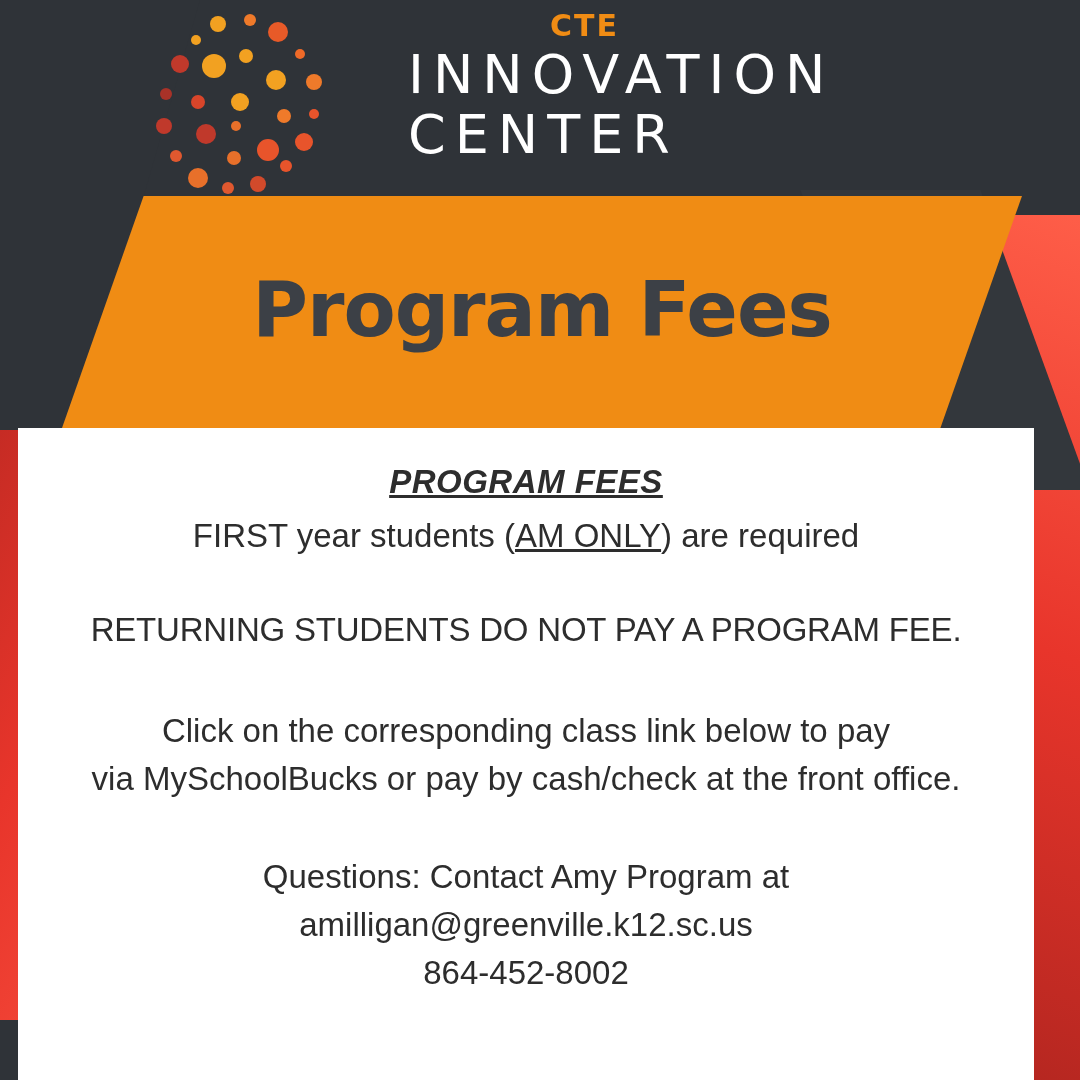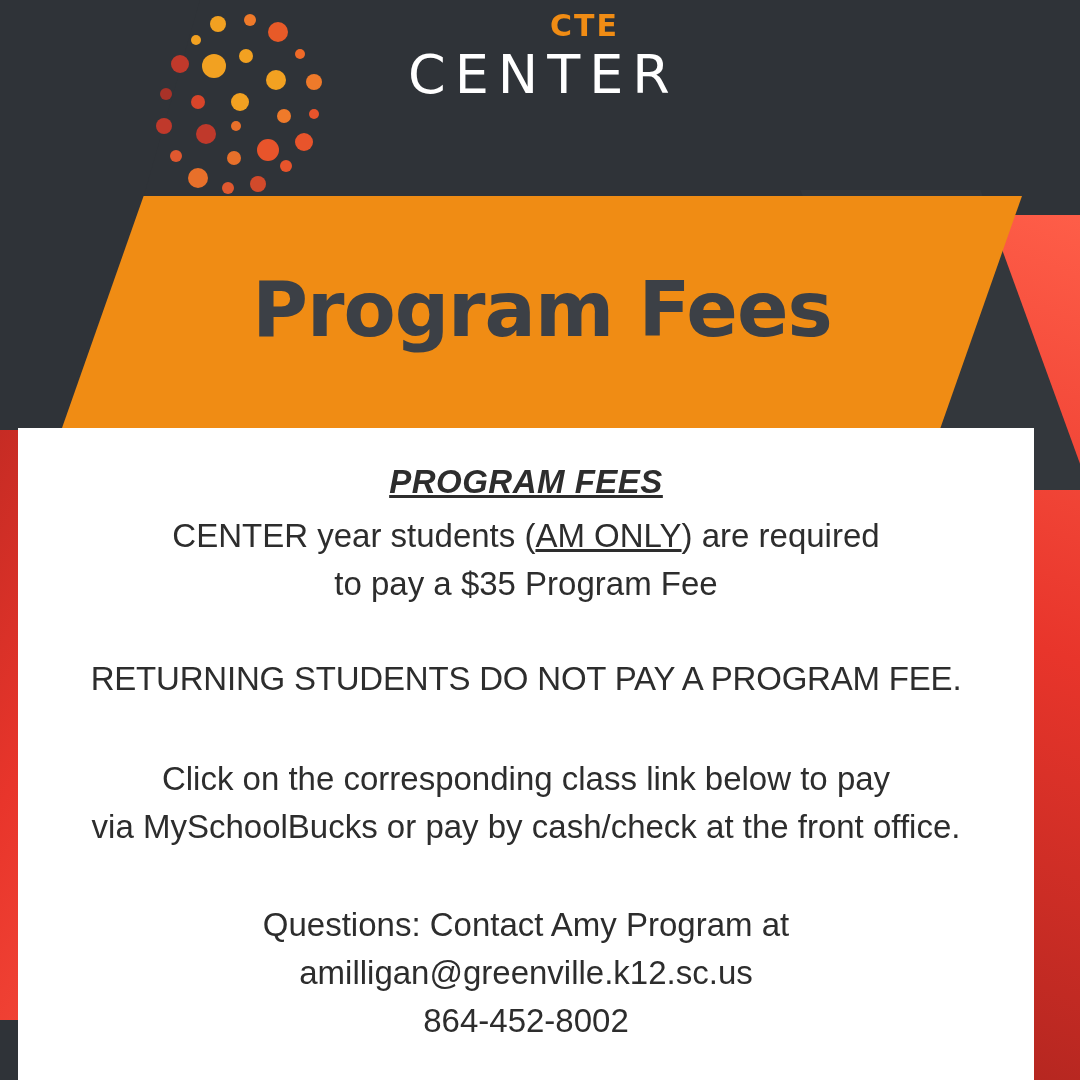--- a/index.html
+++ b/index.html
@@ -190,35 +190,35 @@
       <circle cx="150" cy="144" r="11" fill="#e8542b"></circle>
       <circle cx="166" cy="110" r="7" fill="#ef7a2a"></circle>
       <circle cx="158" cy="74" r="10" fill="#f2a121"></circle>
       <circle cx="128" cy="50" r="7" fill="#f2a121"></circle>
 
       <circle cx="122" cy="96" r="9" fill="#f2a121"></circle>
       <circle cx="118" cy="120" r="5" fill="#e8702a"></circle>
     </svg>
     <div class="logo-text">
       <p class="logo-cte">CTE</p>
+      <p class="logo-line">INNOVATION</p>
       <p class="logo-line">CENTER</p>
     </div>
   </div>
 
   <div class="banner">
     <h1 class="banner-title">Program Fees</h1>
   </div>
 
   <div class="card">
     <p class="heading">PROGRAM FEES</p>
 
     <p>
-      <span>CENTER year students (</span><span class="u">AM ONLY</span><span>) are required</span>
+      <span>FIRST year students (</span><span class="u">AM ONLY</span><span>) are required</span>
     </p>
-    <p>to pay a $35 Program Fee</p>
 
     <div class="spacer-sm"></div>
 
     <p class="strong-line">RETURNING STUDENTS DO NOT PAY A PROGRAM FEE.</p>
 
     <div class="spacer-md"></div>
 
     <p>Click on the corresponding class link below to pay</p>
     <p>via MySchoolBucks or pay by cash/check at the front office.</p>
 

